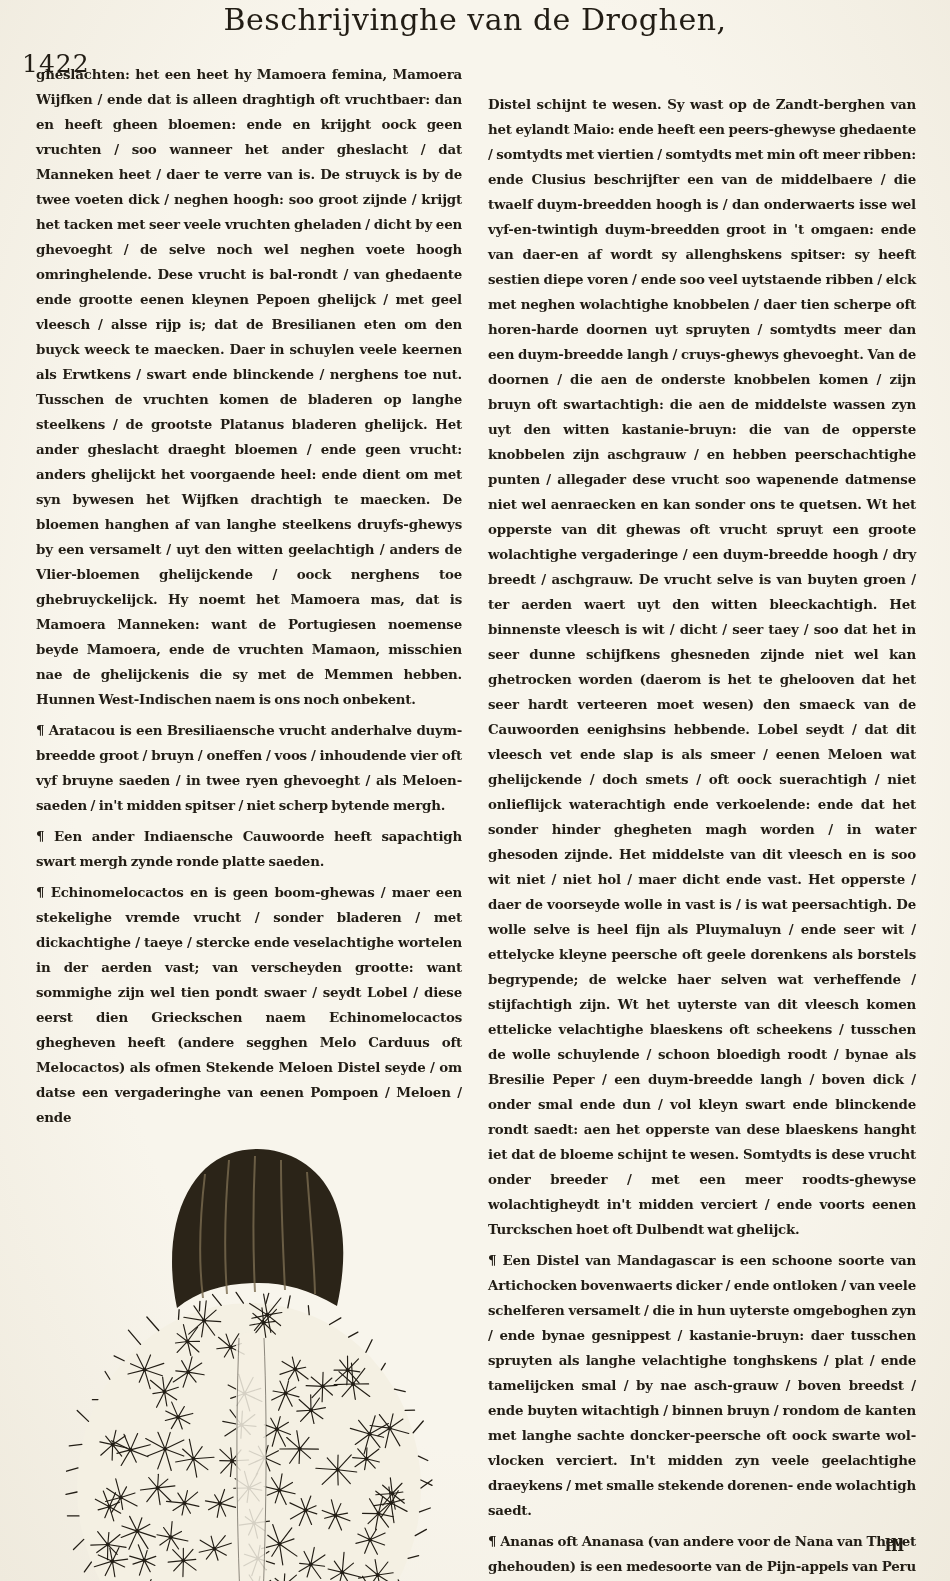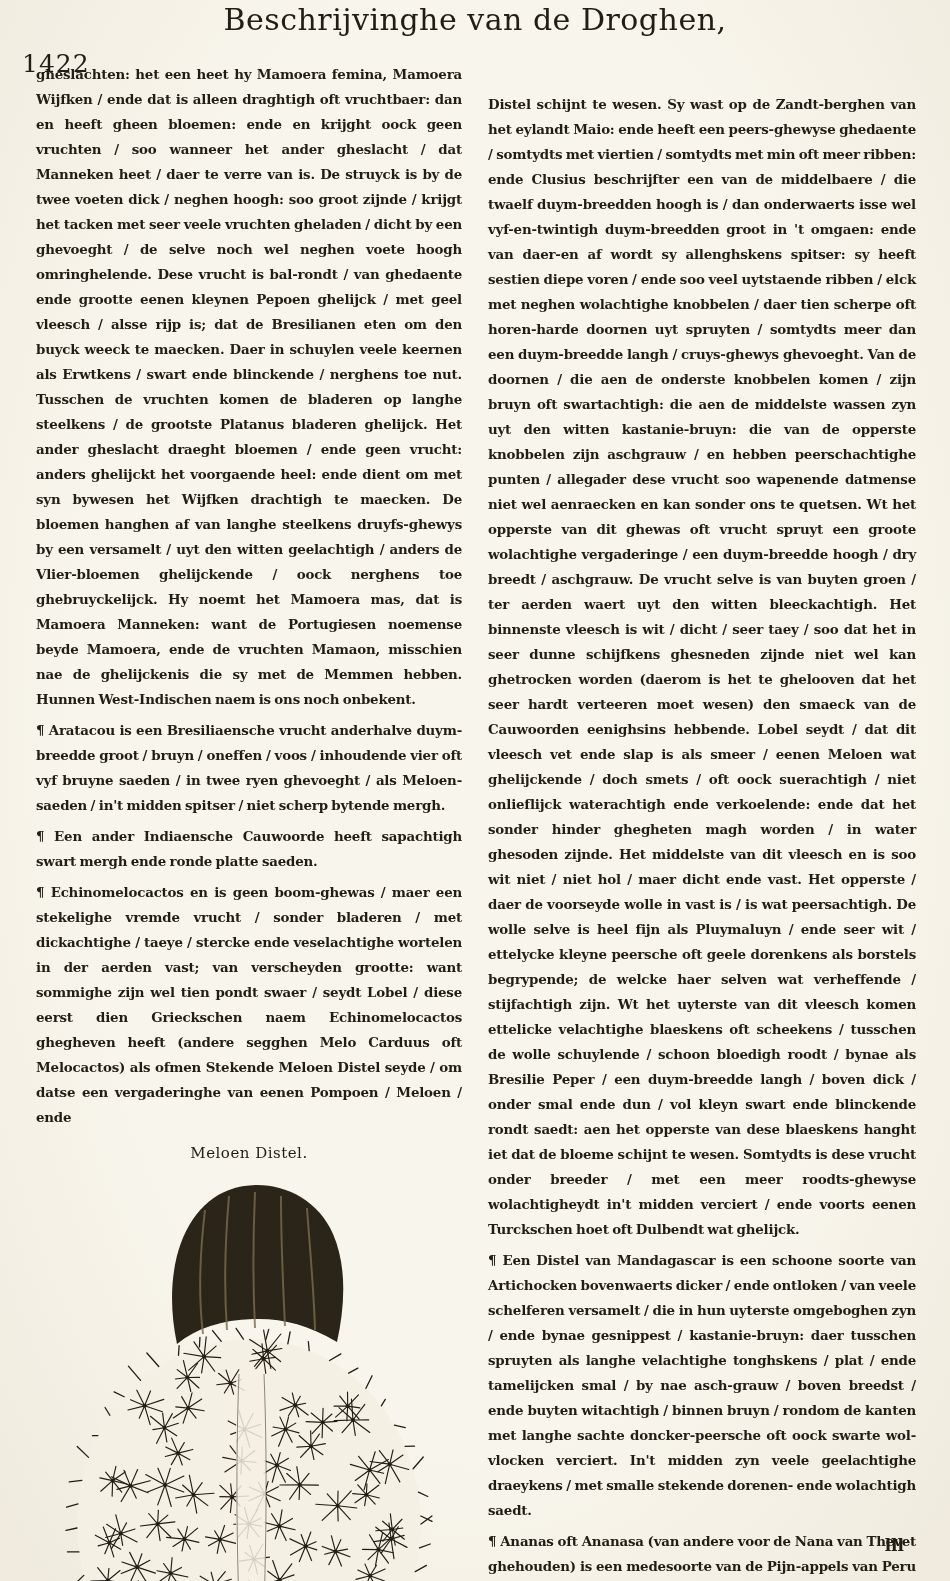--- a/index.html
+++ b/index.html
@@ -31,24 +31,23 @@
 <body>
 
 <div class="page">
 
   <div class="folio">1422</div>
   <div class="running-title">Beschrijvinghe van de Droghen,</div>
 
   <div class="col col-left">
     <p class="body-text">gheslachten: het een heet hy Mamoera femina, Mamoera Wijfken / ende dat is alleen draghtigh oft vruchtbaer: dan en heeft gheen bloemen: ende en krijght oock geen vruchten / soo wanneer het ander gheslacht / dat Manneken heet / daer te verre van is. De struyck is by de twee voeten dick / neghen hoogh: soo groot zijnde / krijgt het tacken met seer veele vruchten gheladen / dicht by een ghevoeght / de selve noch wel neghen voete hoogh omringhelende. Dese vrucht is bal-rondt / van ghedaente ende grootte eenen kleynen Pepoen ghelijck / met geel vleesch / alsse rijp is; dat de Bresilianen eten om den buyck weeck te maecken. Daer in schuylen veele keernen als Erwtkens / swart ende blinckende / nerghens toe nut. Tusschen de vruchten komen de bladeren op langhe steelkens / de grootste Platanus bladeren ghelijck. Het ander gheslacht draeght bloemen / ende geen vrucht: anders ghelijckt het voorgaende heel: ende dient om met syn bywesen het Wijfken drachtigh te maecken. De bloemen hanghen af van langhe steelkens druyfs-ghewys by een versamelt / uyt den witten geelachtigh / anders de Vlier-bloemen ghelijckende / oock nerghens toe ghebruyckelijck. Hy noemt het Mamoera mas, dat is Mamoera Manneken: want de Portugiesen noemense beyde Mamoera, ende de vruchten Mamaon, misschien nae de ghelijckenis die sy met de Memmen hebben. Hunnen West-Indischen naem is ons noch onbekent.</p>
     <p class="body-text">¶ Aratacou is een Bresiliaensche vrucht anderhalve duym-breedde groot / bruyn / oneffen / voos / inhoudende vier oft vyf bruyne saeden / in twee ryen ghevoeght / als Meloen-saeden / in't midden spitser / niet scherp bytende mergh.</p>
-    <p class="body-text">¶ Een ander Indiaensche Cauwoorde heeft sapachtigh swart mergh ende ronde platte saeden.</p>
+    <p class="body-text">¶ Een ander Indiaensche Cauwoorde heeft sapachtigh swart mergh zynde ronde platte saeden.</p>
     <p class="body-text">¶ Echinomelocactos en is geen boom-ghewas / maer een stekelighe vremde vrucht / sonder bladeren / met dickachtighe / taeye / stercke ende veselachtighe wortelen in der aerden vast; van verscheyden grootte: want sommighe zijn wel tien pondt swaer / seydt Lobel / diese eerst dien Grieckschen naem Echinomelocactos ghegheven heeft (andere segghen Melo Carduus oft Melocactos) als ofmen Stekende Meloen Distel seyde / om datse een vergaderinghe van eenen Pompoen / Meloen / ende</p>
 
-    <div class="caption">Meloen Distel.</div>
 
     <figure class="woodcut-wrap">
       <svg id="woodcut" viewBox="0 0 384 700" width="384" height="700">
 
         <ellipse cx="192" cy="352" rx="172" ry="185" fill="#f4f0e3"></ellipse>
 
         <g>
           <path d="M120,172 C104,96 128,34 172,18 C210,4 258,20 276,62 C290,94 288,134 280,170
                    C250,152 224,146 196,147 C164,148 140,156 120,172 Z" fill="#2b2418"></path>
           <path d="M148,38 C143,80 141,122 146,162" stroke="#7a6b50" stroke-width="2" fill="none" opacity="0.8"></path>

